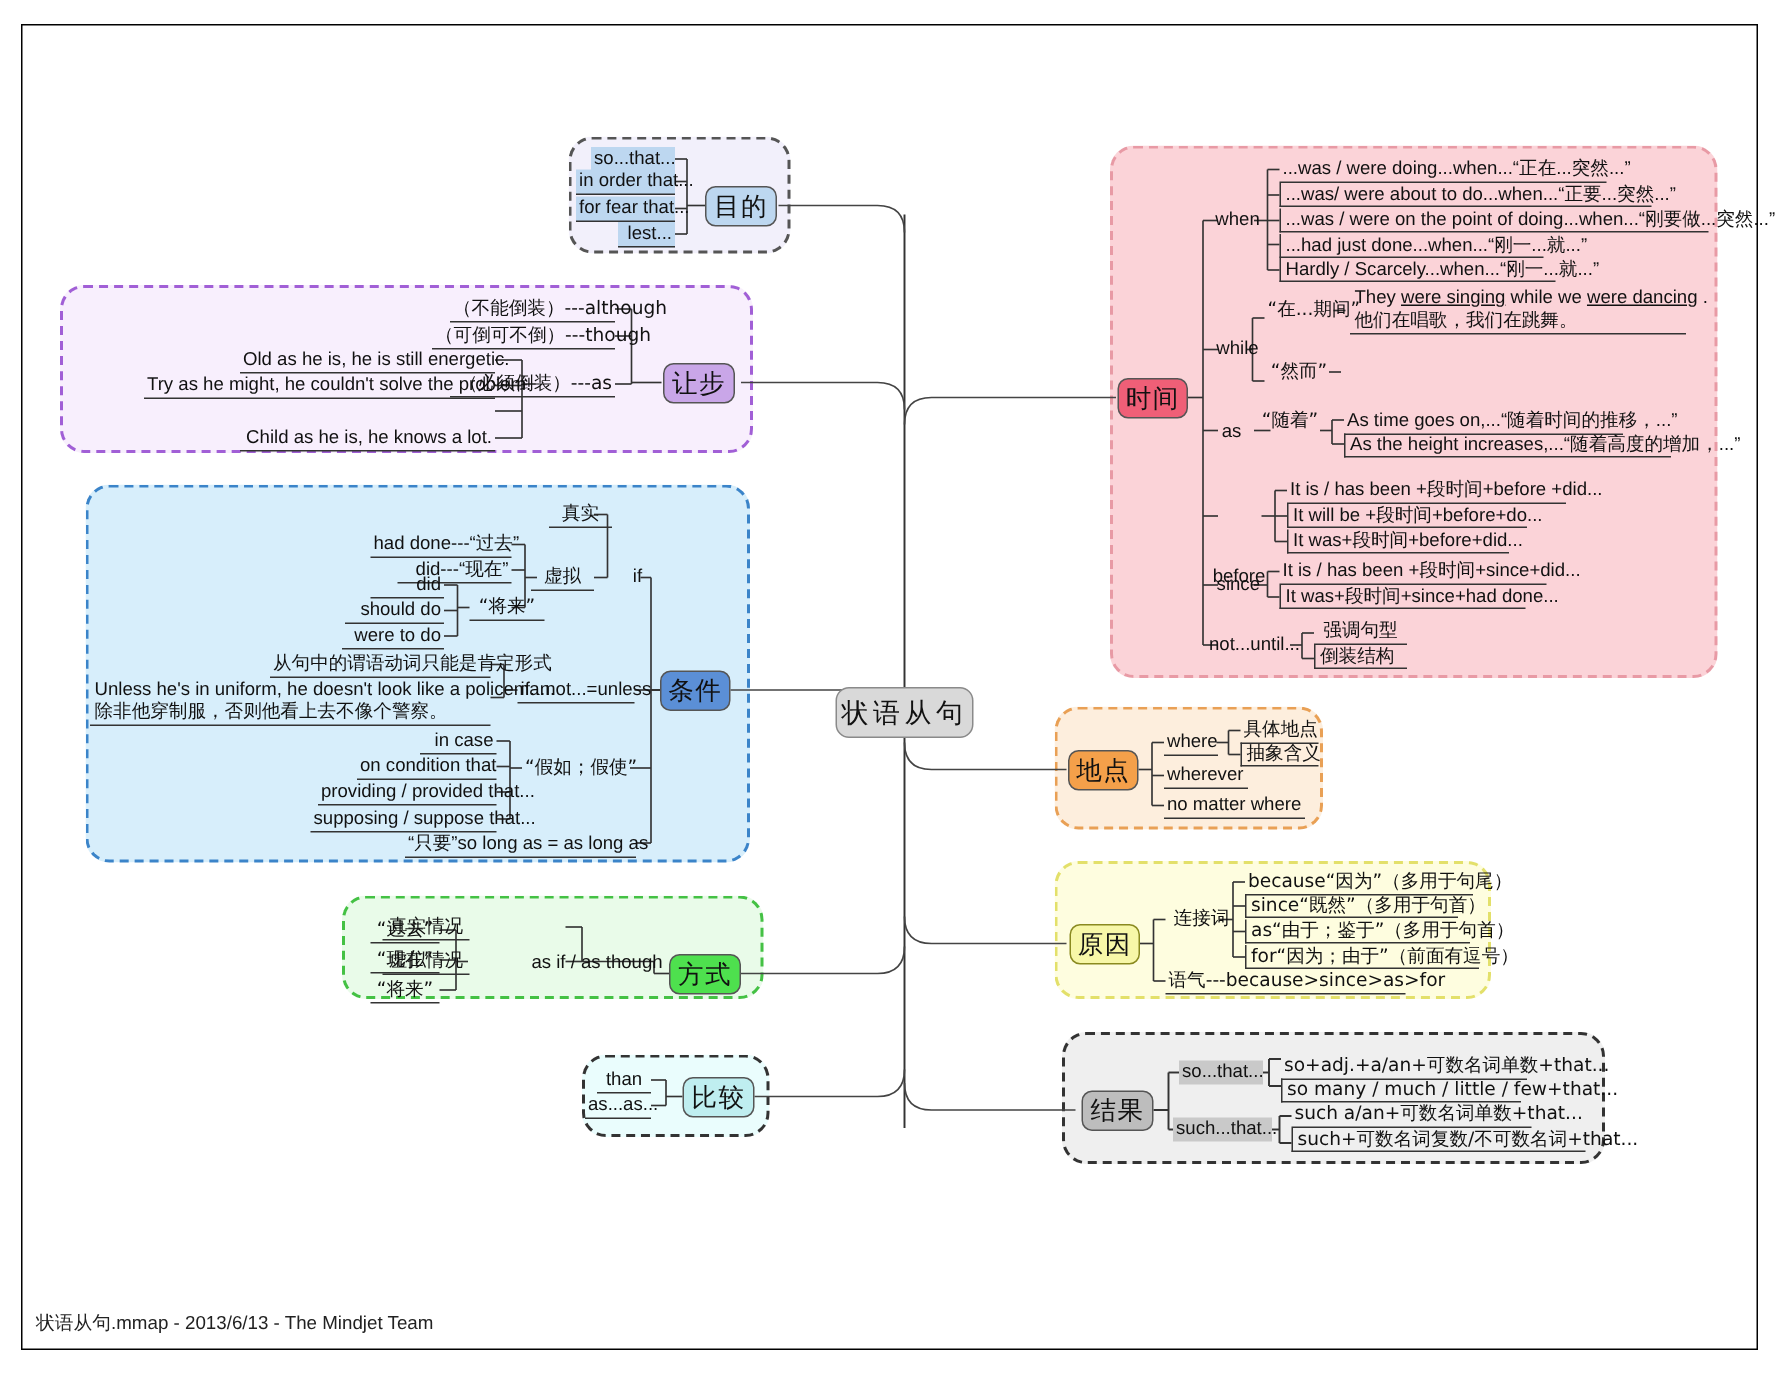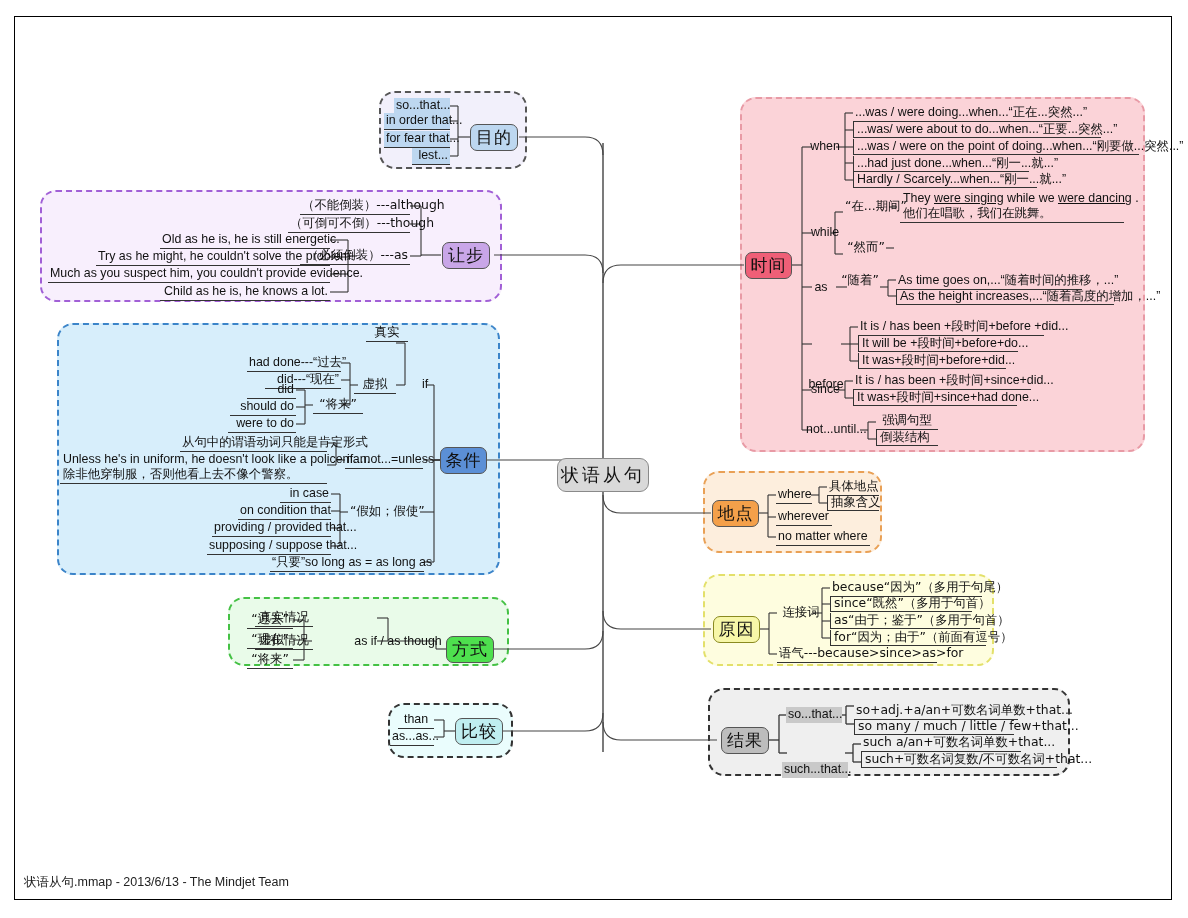--- a/index.html
+++ b/index.html
@@ -279,25 +279,24 @@
   <div class="leaf r hl-blue" style="left:384px;top:113px;width:66px;">in order that...</div>
   <div class="leaf r hl-blue" style="left:384px;top:131px;width:66px;">for fear that...</div>
   <div class="leaf r hl-blue" style="left:412px;top:148px;width:38px;">lest...</div>
 
   <div class="leaf r cn" style="left:300px;top:198px;width:110px;">（不能倒装）---although</div>
   <div class="leaf r cn" style="left:288px;top:216px;width:122px;text-align:right;">（可倒可不倒）---though</div>
   <div class="leaf r cn" style="left:300px;top:248px;width:110px;">（必须倒装）---as</div>
 
   <div class="leaf r" style="left:160px;top:232px;width:170px;">Old as he is, he is still energetic.</div>
   <div class="leaf r" style="left:96px;top:249px;width:234px;">Try as he might, he couldn't solve the problem.</div>
-  <div class="leaf r" style="left:48px;top:266px;width:282px;">Much as you suspect him, you couldn't provide evidence.</div>
   <div class="leaf r" style="left:160px;top:284px;width:170px;">Child as he is, he knows a lot.</div>
 
   <div class="leaf c nb" style="left:413px;top:377px;width:24px;border-bottom:none;">if</div>
-  <div class="leaf c cn" style="left:366px;top:325px;width:42px;">真实</div>
+  <div class="leaf c cn" style="left:366px;top:335px;width:42px;">真实</div>
   <div class="leaf c cn" style="left:354px;top:377px;width:42px;">虚拟</div>
 
   <div class="leaf r" style="left:247px;top:355px;width:94px;">had done---“过去”</div>
   <div class="leaf r" style="left:265px;top:372px;width:76px;">did---“现在”</div>
   <div class="leaf c cn" style="left:313px;top:397px;width:50px;">“将来”</div>
 
   <div class="leaf r" style="left:247px;top:382px;width:49px;">did</div>
   <div class="leaf r" style="left:230px;top:399px;width:66px;">should do</div>
   <div class="leaf r" style="left:228px;top:416px;width:68px;">were to do</div>
 
@@ -369,18 +368,18 @@
   <div class="leaf cn" style="left:830px;top:580px;width:152px;">because“因为”（多用于句尾）</div>
   <div class="leaf box cn" style="left:830px;top:596px;width:142px;border-top:none;border-right:none;border-bottom:1px solid #333;">since“既然”（多用于句首）</div>
   <div class="leaf box cn" style="left:830px;top:613px;width:150px;border-top:none;border-right:none;border-bottom:1px solid #333;">as“由于；鉴于”（多用于句首）</div>
   <div class="leaf box cn" style="left:830px;top:630px;width:156px;border-top:none;border-right:none;border-bottom:1px solid #333;">for“因为；由于”（前面有逗号）</div>
   <div class="leaf cn" style="left:777px;top:646px;width:160px;">语气---because&gt;since&gt;as&gt;for</div>
 
   <div class="leaf c hl-gray nb" style="left:786px;top:707px;width:56px;border-bottom:none;">so...that...</div>
   <div class="leaf cn" style="left:854px;top:703px;width:164px;">so+adj.+a/an+可数名词单数+that...</div>
   <div class="leaf box cn" style="left:854px;top:719px;width:160px;border-top:none;border-right:none;border-bottom:1px solid #333;">so many / much / little / few+that...</div>
 
-  <div class="leaf c hl-gray nb" style="left:782px;top:745px;width:66px;border-bottom:none;margin-top:17px;">such...that...</div>
+  <div class="leaf c hl-gray nb" style="left:782px;top:745px;width:66px;border-bottom:none;">such...that...</div>
   <div class="leaf cn" style="left:861px;top:735px;width:160px;">such  a/an+可数名词单数+that...</div>
   <div class="leaf box cn" style="left:861px;top:752px;width:196px;border-top:none;border-right:none;border-bottom:1px solid #333;">such+可数名词复数/不可数名词+that...</div>
 
   <div id="footer">状语从句.mmap - 2013/6/13 - The Mindjet Team</div>
 </div>
 
 </body></html>

